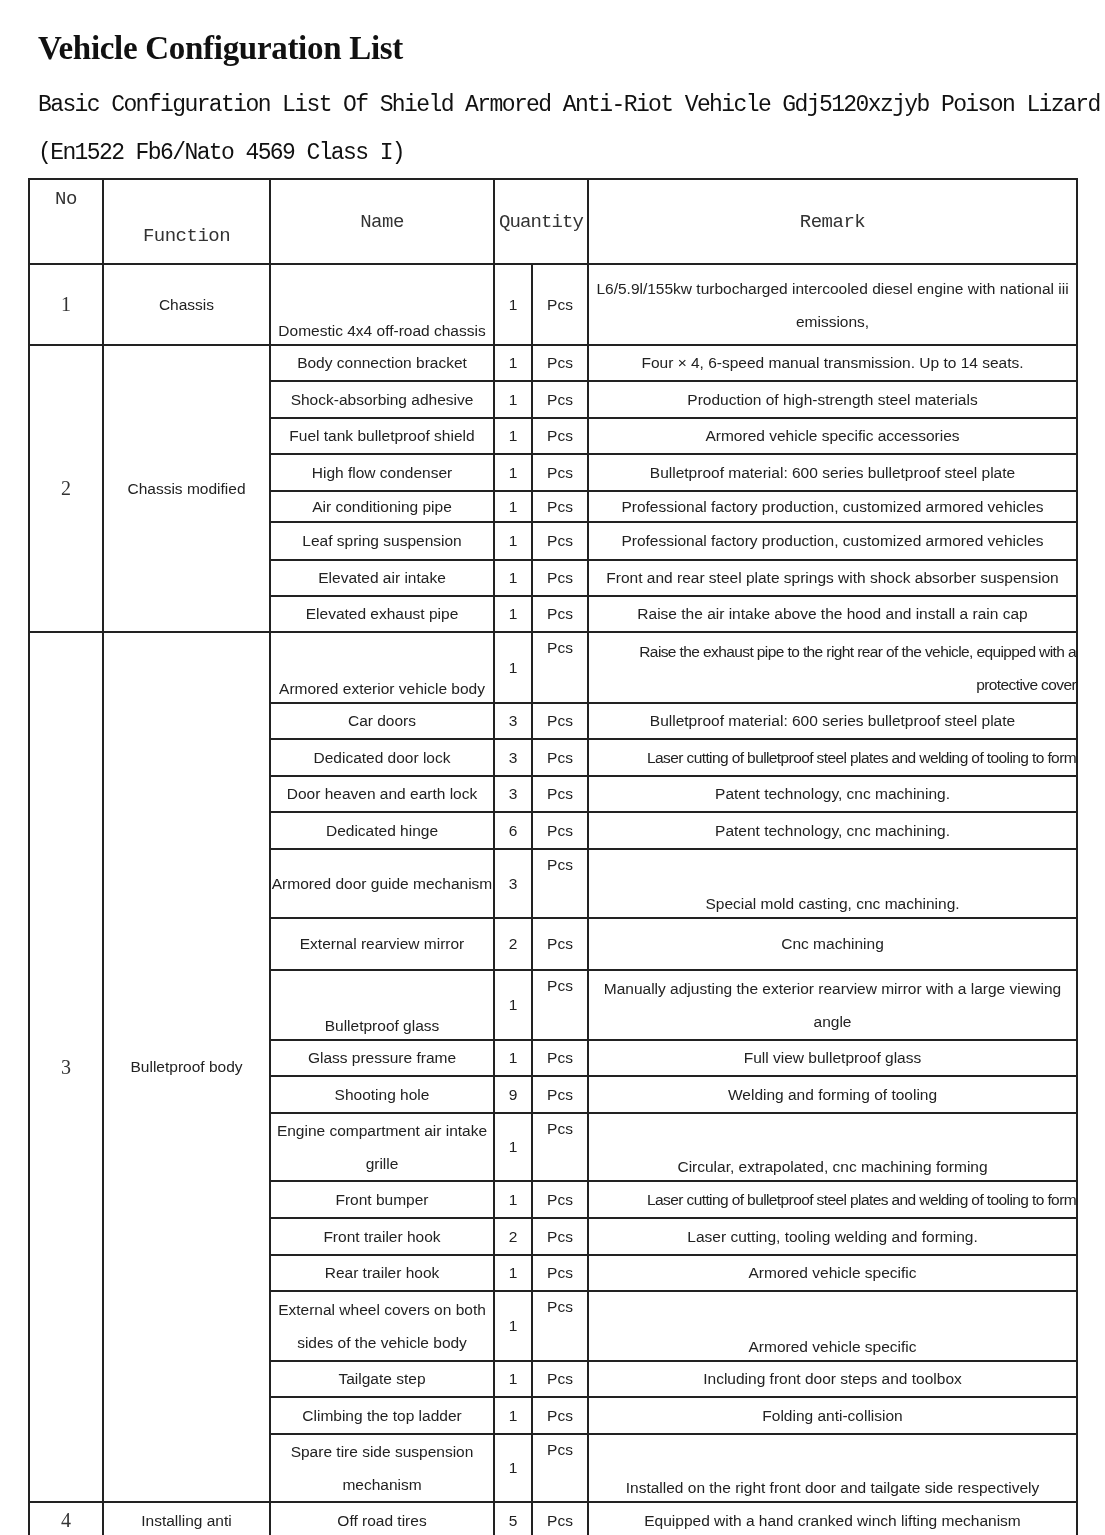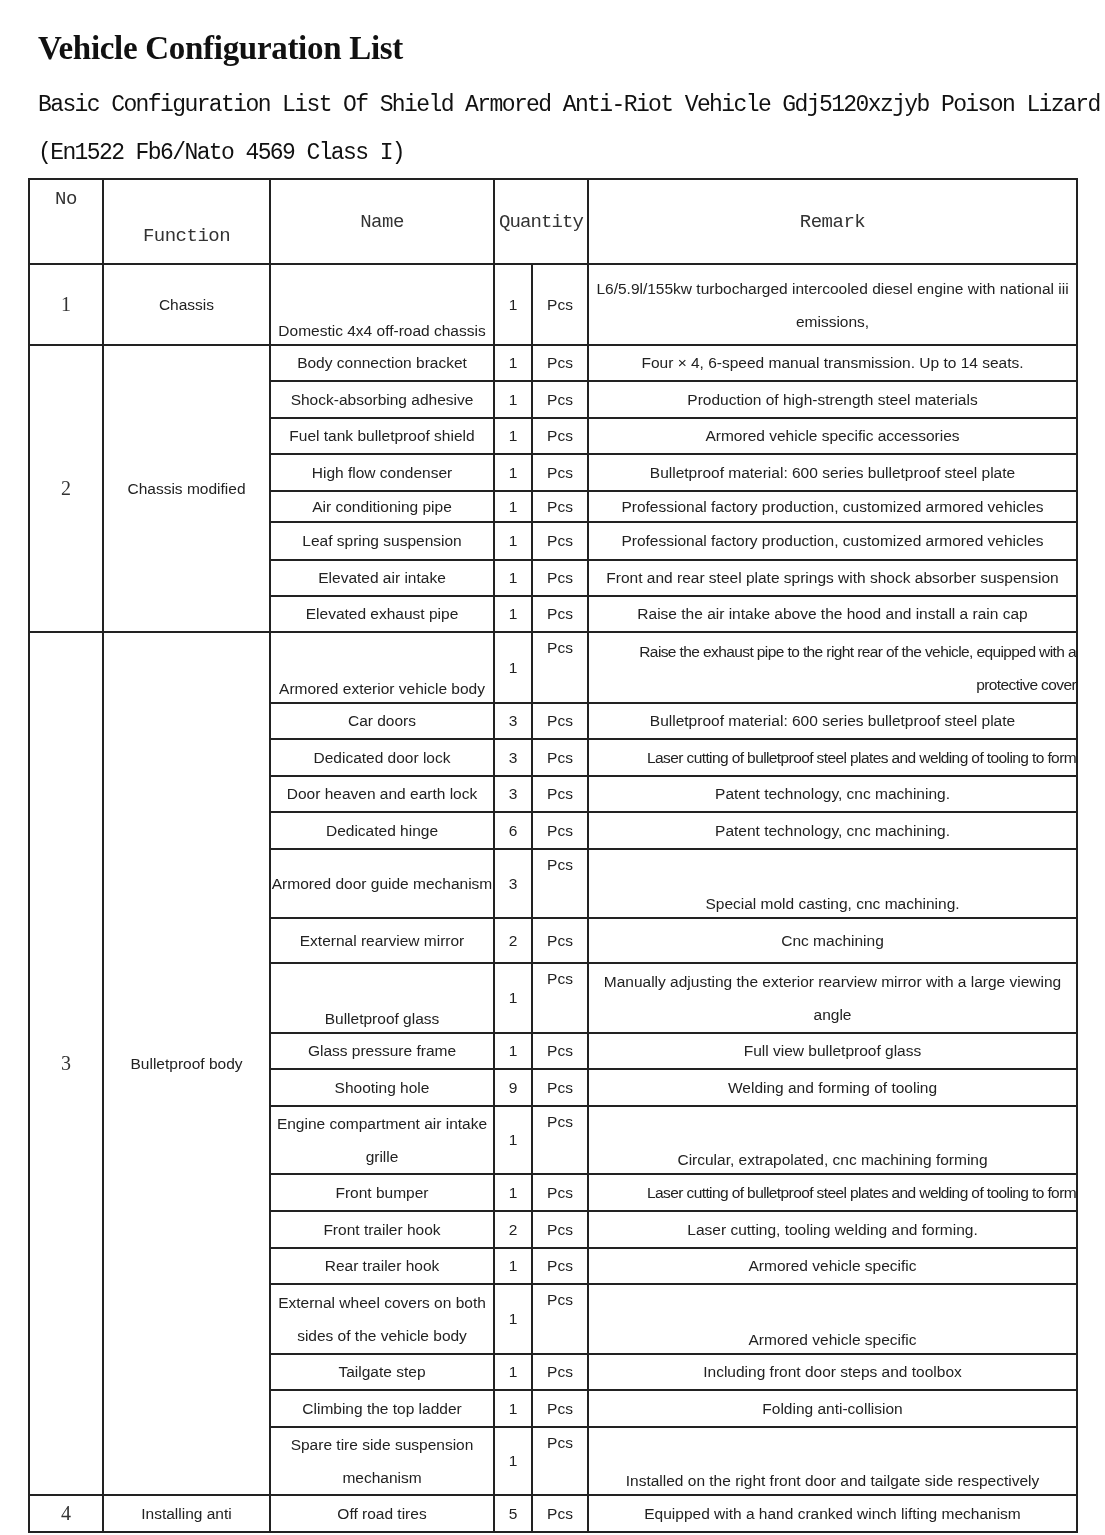--- a/index.html
+++ b/index.html
@@ -130,21 +130,21 @@
         <td>6</td>
         <td>Pcs</td>
         <td>Patent technology, cnc machining.</td>
       </tr>
       <tr style="height: 69px;">
         <td class="wrap">Armored door guide mechanism</td>
         <td>3</td>
         <td class="top">Pcs</td>
         <td class="bottom">Special mold casting, cnc machining.</td>
       </tr>
-      <tr style="height: 45px; margin-left: 18px;">
+      <tr style="height: 52px; margin-left: 18px;">
         <td>External rearview mirror</td>
         <td>2</td>
         <td>Pcs</td>
         <td>Cnc machining</td>
       </tr>
       <tr style="height: 70px;">
         <td class="bottom">Bulletproof glass</td>
         <td>1</td>
         <td class="top">Pcs</td>
         <td class="wrap">Manually adjusting the exterior rearview mirror with a large viewing angle</td>

